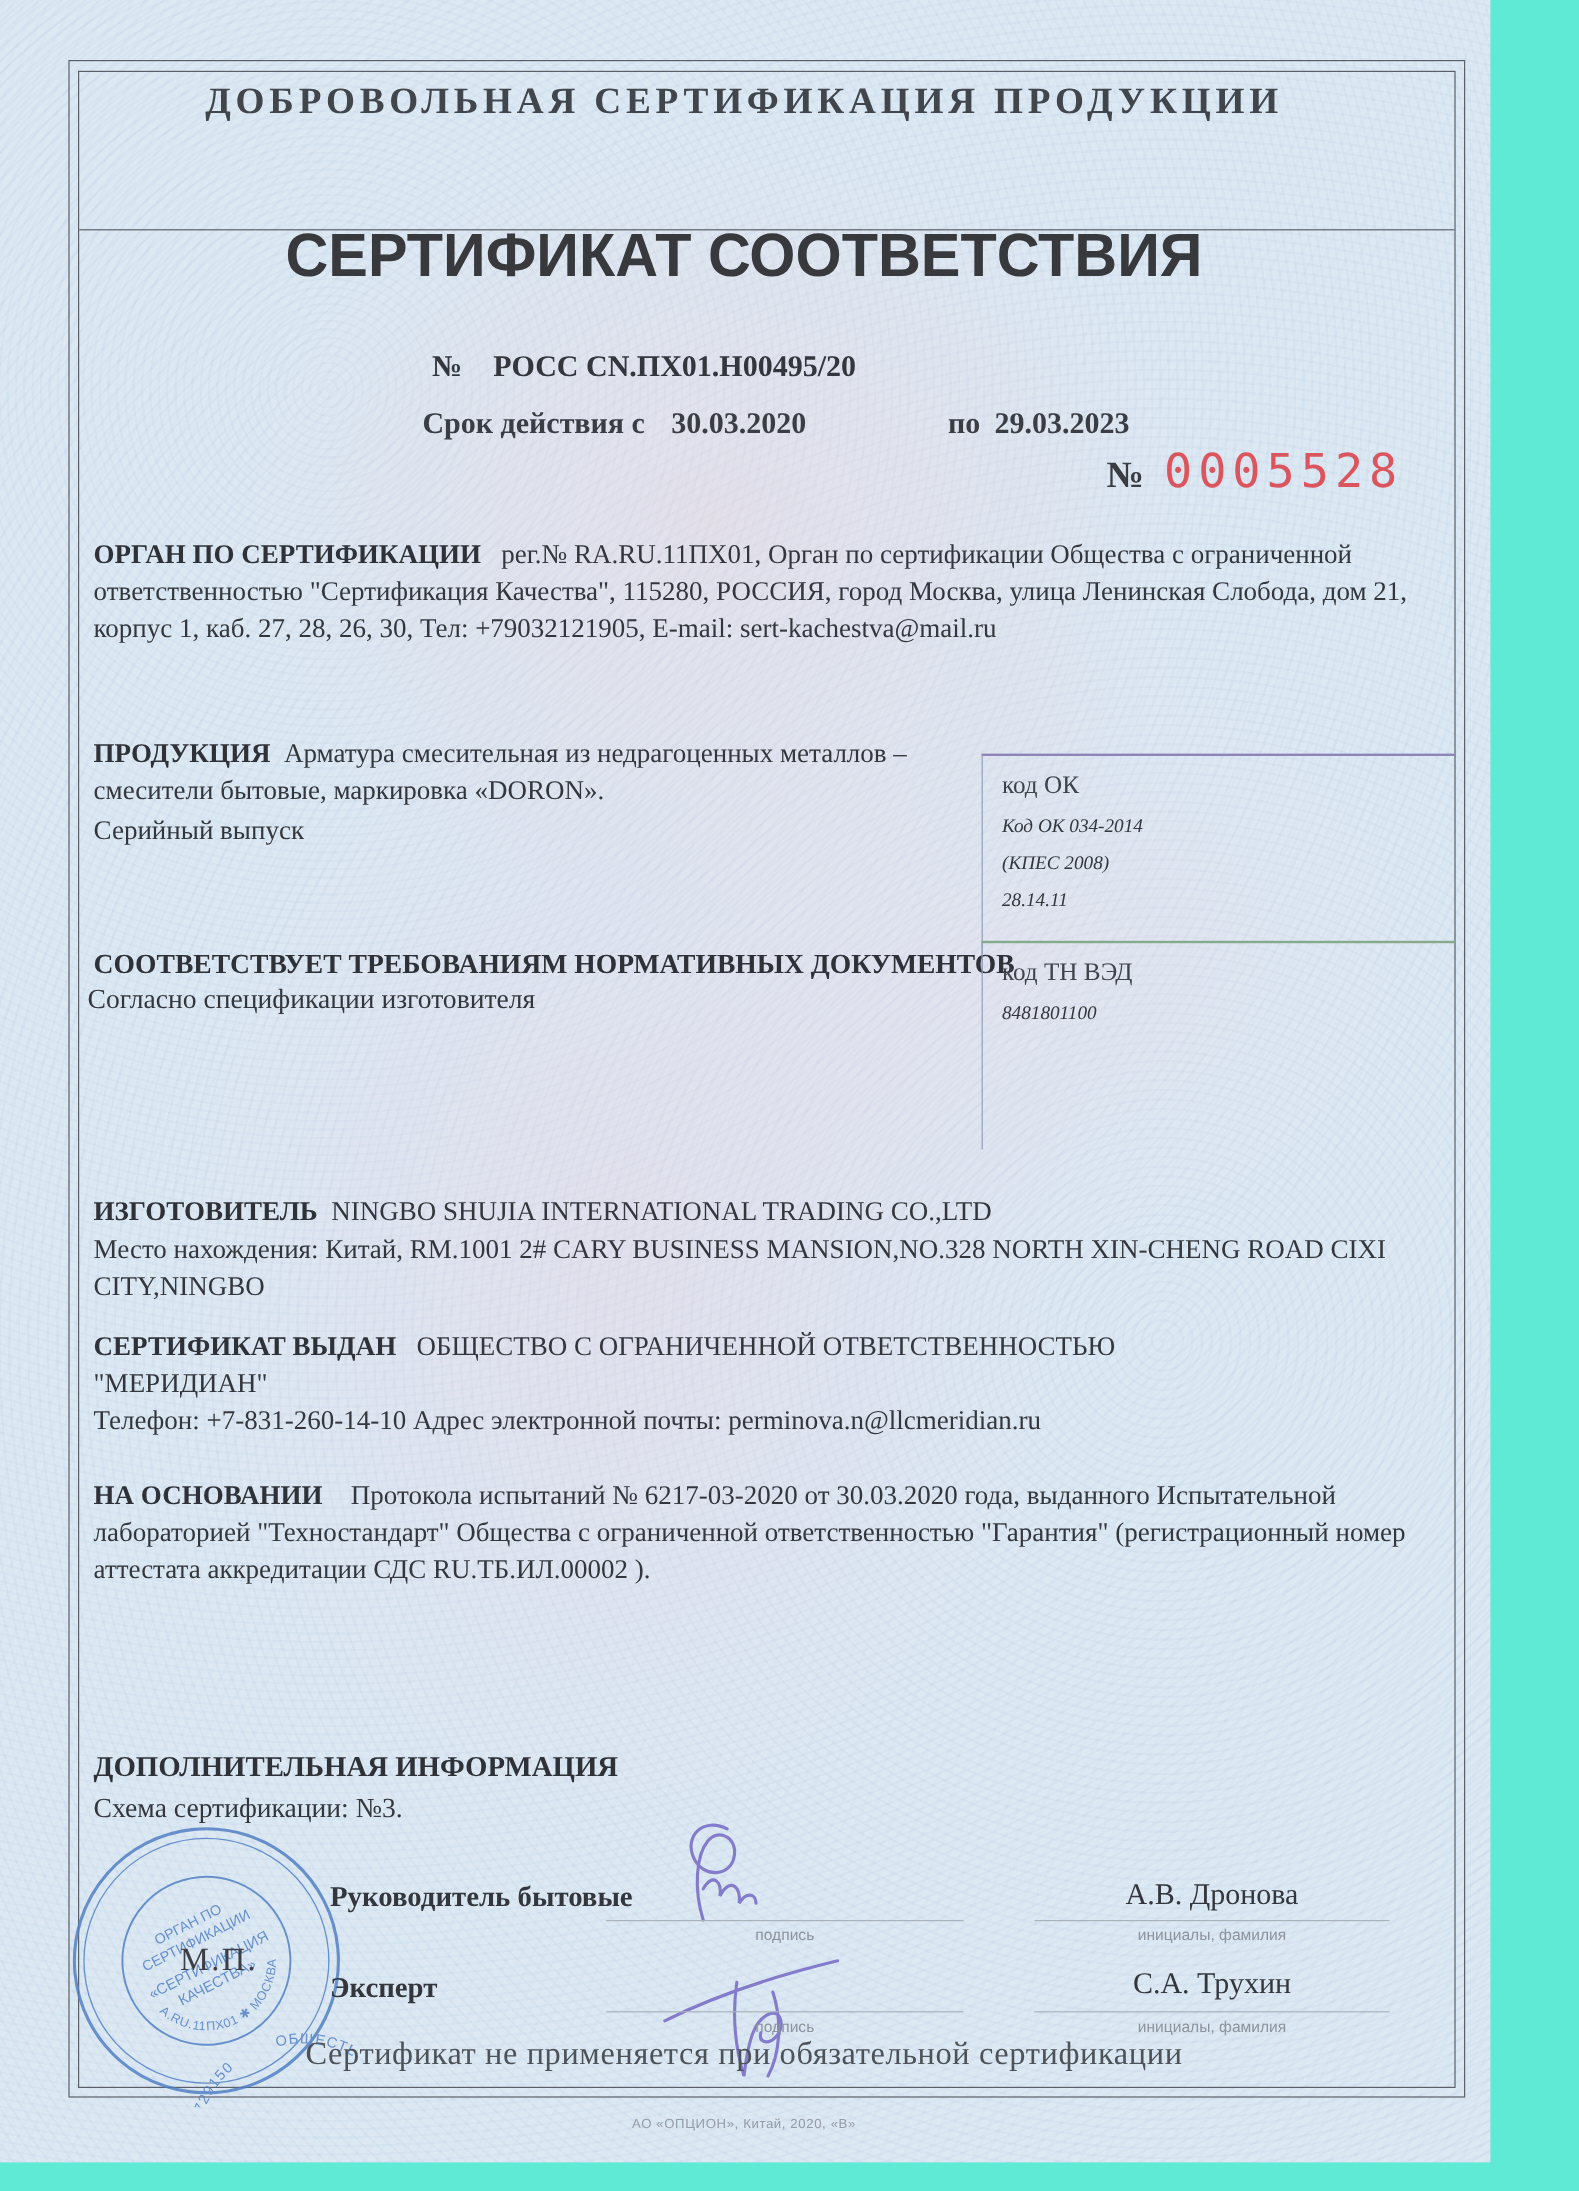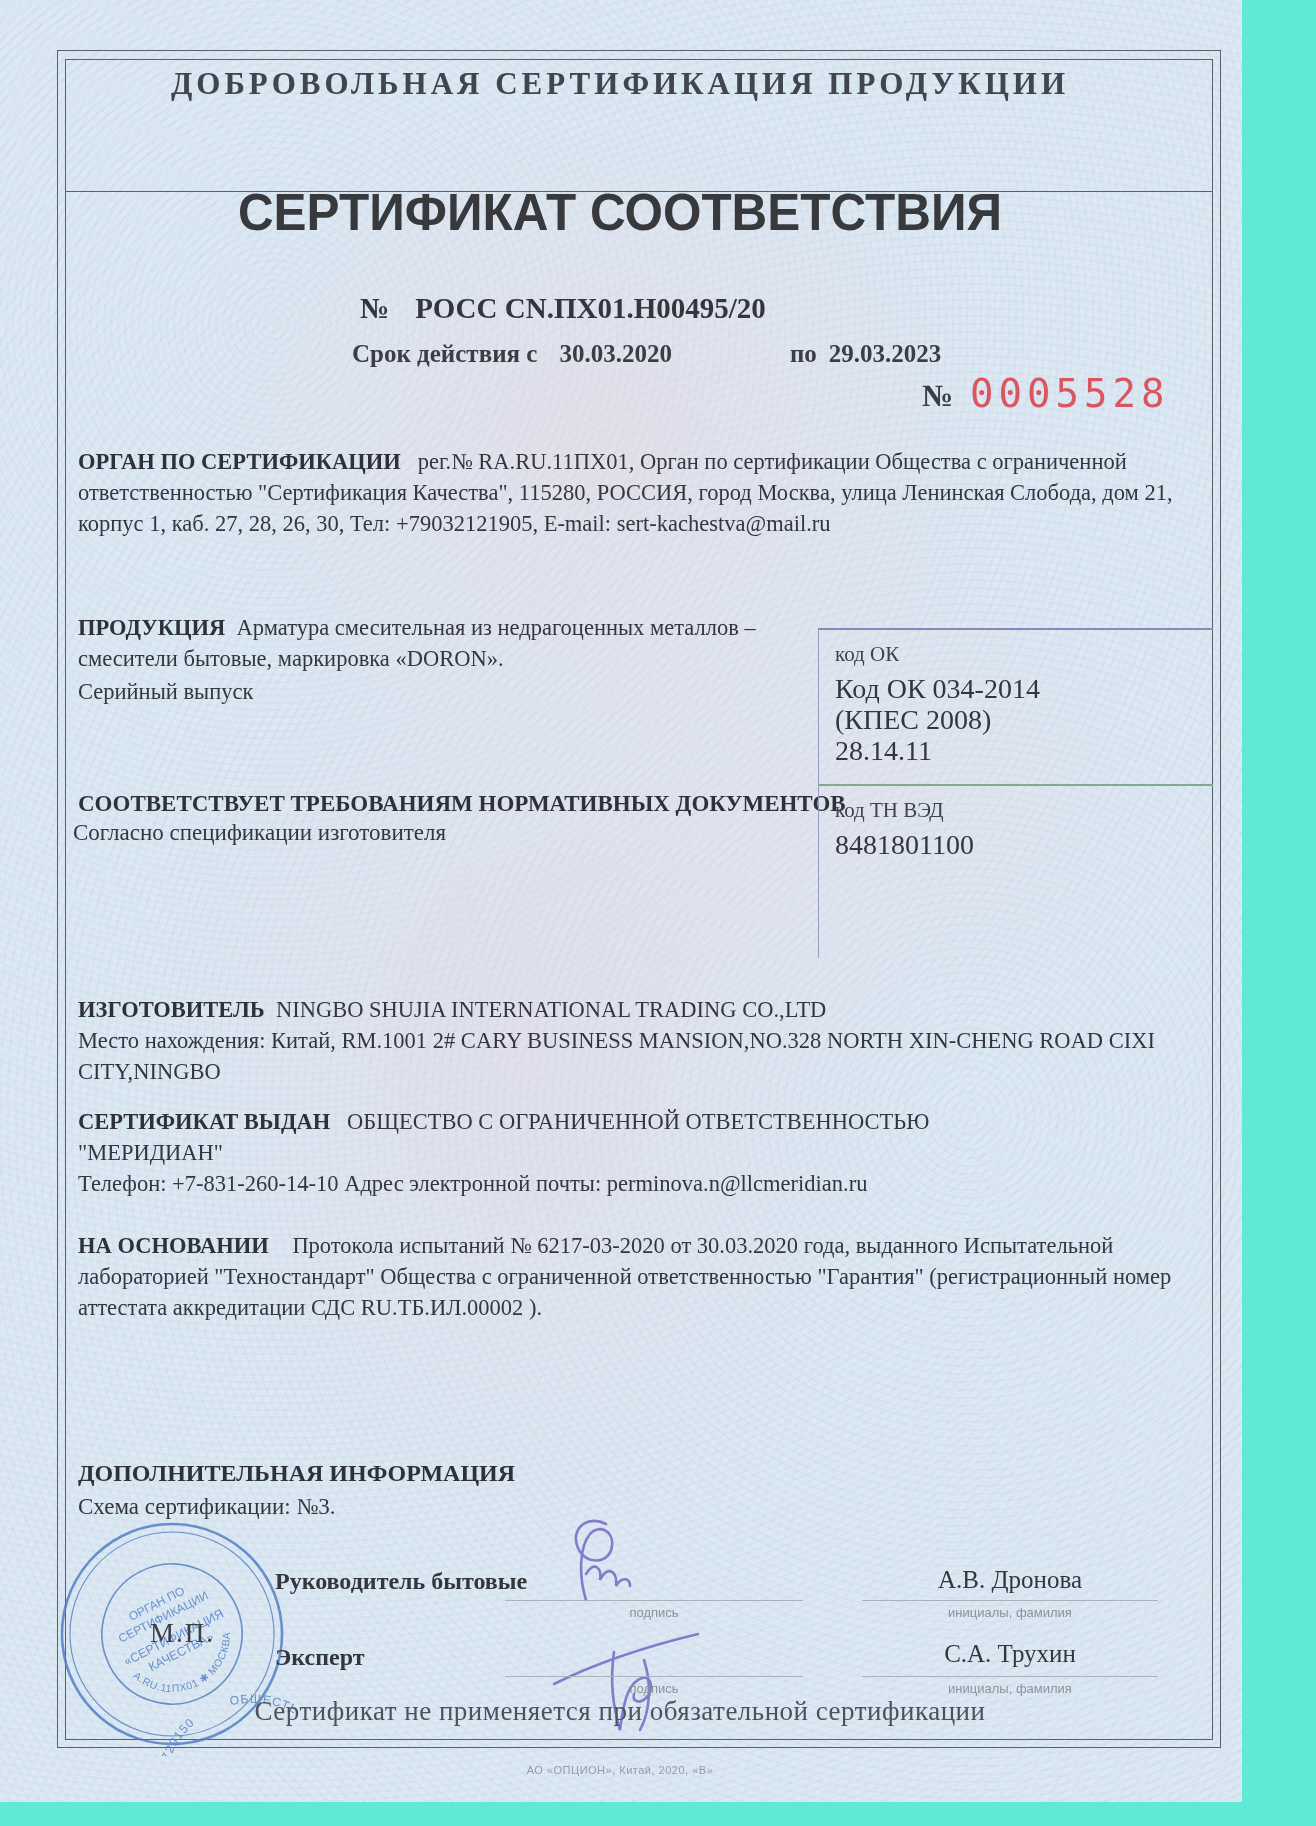--- a/index.html
+++ b/index.html
@@ -17,39 +17,39 @@
       repeating-linear-gradient(115deg, rgba(160,190,215,0.05) 0 3px, rgba(0,0,0,0) 3px 9px);
   }
   .border-outer{position:absolute;left:57px;top:50px;width:1162px;height:1696px;border:1.6px solid #5b6068;}
   .border-inner{position:absolute;left:65px;top:59px;width:1146px;height:1679px;border:1.2px solid #5b6068;}
   .header-divider{position:absolute;left:66px;top:191px;width:1146px;border-top:1.5px solid #5b6068;}
   .abs{position:absolute;}
   .doc-header{left:0;top:66px;width:1240px;text-align:center;font-family:"Liberation Serif",serif;
     font-weight:bold;font-size:31px;letter-spacing:4px;color:#41454c;}
   .doc-title{left:0;top:183px;width:1240px;text-align:center;font-family:"Liberation Sans",sans-serif;
     font-weight:bold;font-size:51px;color:#38393d;letter-spacing:0px;transform:scaleX(0.97);}
-  .cert-no{left:360px;top:292px;font-size:29px;font-weight:bold;color:#33363c;}
+  .cert-no{left:360px;top:292px;font-size:25px;font-weight:bold;color:#33363c;}
   .cert-no .nosign{margin-right:26px;}
   .validity{left:352px;top:340px;font-size:25px;font-weight:bold;color:#3a3d44;}
   .validity .v-from{margin-left:22px;}
   .validity .v-po{margin-left:118px;}
   .validity .v-to{margin-left:12px;}
   .blank-no-sign{left:922px;top:378px;font-size:31px;font-weight:bold;color:#3a3d44;}
   .blank-no{left:970px;top:371px;font-family:"DejaVu Sans Mono",monospace;font-size:39px;
     color:#da555d;letter-spacing:5px;font-weight:400;}
   .body-text{font-size:22.5px;line-height:31px;color:#33363c;}
   .bold-label{font-weight:bold;color:#2e3137;}
   .sec-organ{left:78px;top:446px;width:1118px;}
   .sec-product{left:78px;top:612px;width:736px;}
   .product-serial{left:78px;top:676px;}
   .code-box{left:818px;width:394px;}
   .ok-box{top:628px;height:182px;border-top:2px solid #8f84b8;border-left:1.2px solid #93a0ba;}
   .tnved-box{top:784px;height:172px;border-top:2px solid #85a98d;border-left:1.2px solid #93a0ba;}
   .code-label{margin:12px 0 4px 16px;font-size:21px;color:#3e434b;}
-  .code-lines{margin:6px 0 0 16px;font-size:28px;line-height:31px;color:#33363c;}
+  .code-lines{margin:6px 0 0 16px;font-size:16px;line-height:31px;color:#33363c;font-style:italic;}
   .sec-compliance-label{left:78px;top:788px;font-size:23px;}
   .sec-compliance-text{left:73px;top:820px;font-size:23px;color:#33363c;}
   .sec-manufacturer{left:78px;top:994px;width:1120px;}
   .sec-issued{left:78px;top:1106px;width:1125px;}
   .issued-name2{margin-top:0px;}
   .issued-addr{margin-top:8px;}
   .sec-basis{left:78px;top:1230px;width:1105px;}
   .sec-basis .bold-label{margin-right:18px;}
   .sec-additional-label{left:78px;top:1458px;font-size:24px;}
   .sec-additional-text{left:78px;top:1494px;font-size:23px;color:#33363c;}

